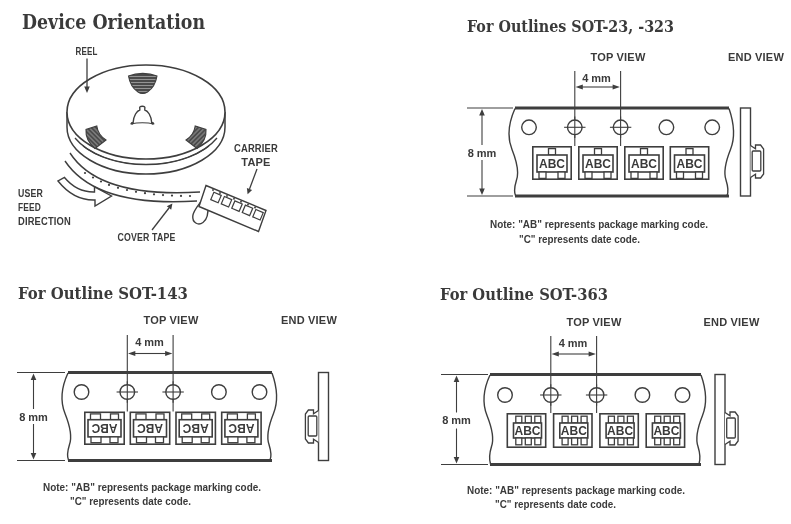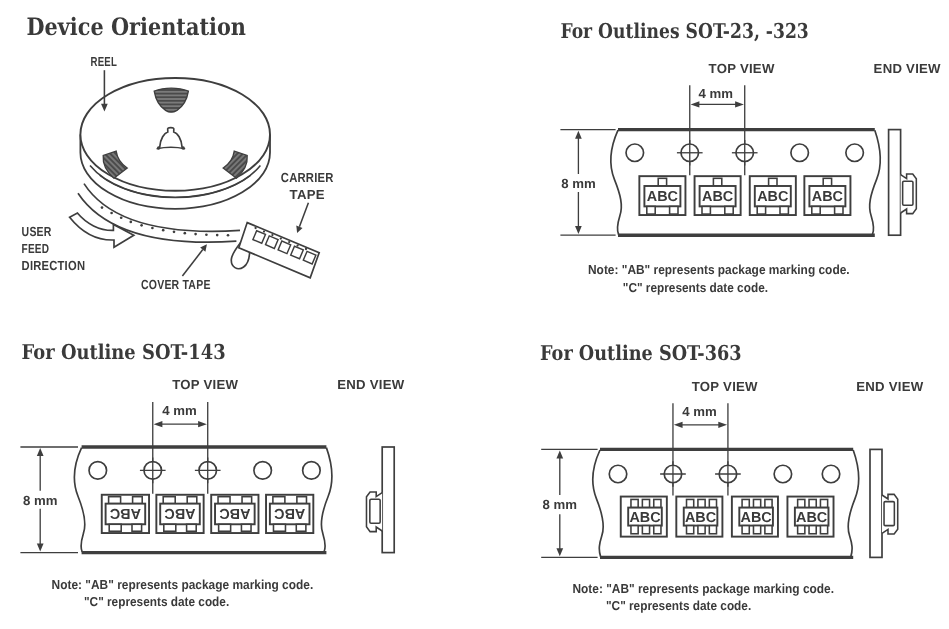--- a/index.html
+++ b/index.html
@@ -268,21 +268,21 @@
         <rect class="wsh" stroke-width="1.4" x="318.5" y="110.5" width="10" height="88"></rect>
         <path class="wsh" stroke-width="1.3" d="M318.5,148.5 L313.5,151.8 L313.5,148 L308.4,148 L305.4,152 L305.4,177 L308.4,181 L313.5,181 L313.5,177.2 L318.5,180.5"></path>
         <rect class="wsh" stroke-width="1.3" x="308.2" y="154" width="8.6" height="20" rx="1"></rect>
       </g>
 
       <text class="note" x="43" y="229" textLength="218" lengthAdjust="spacingAndGlyphs">Note: "AB" represents package marking code.</text>
       <text class="note" x="70" y="243" textLength="121" lengthAdjust="spacingAndGlyphs">"C" represents date code.</text>
     </svg>
   </div>
 
-  <div class="panel" style="left:395px;top:262px">
+  <div class="panel" style="left:385px;top:262px">
     <svg width="396" height="262" viewBox="0 0 396 262">
       <text class="panel-title" x="55" y="38" textLength="168" lengthAdjust="spacingAndGlyphs">For Outline SOT-363</text>
       <text class="lbl" x="209" y="64" text-anchor="middle">TOP VIEW</text>
       <text class="lbl" x="346.5" y="64" text-anchor="middle">END VIEW</text>
 
       <g>
         <line class="ln" stroke-width="1.1" x1="165.8" y1="74" x2="165.8" y2="151"></line>
         <line class="ln" stroke-width="1.1" x1="211.6" y1="74" x2="211.6" y2="151"></line>
         <text class="dim" x="188" y="85" text-anchor="middle">4 mm</text>
         <line class="ln" stroke-width="1.1" x1="173" y1="92" x2="204.4" y2="92"></line>

